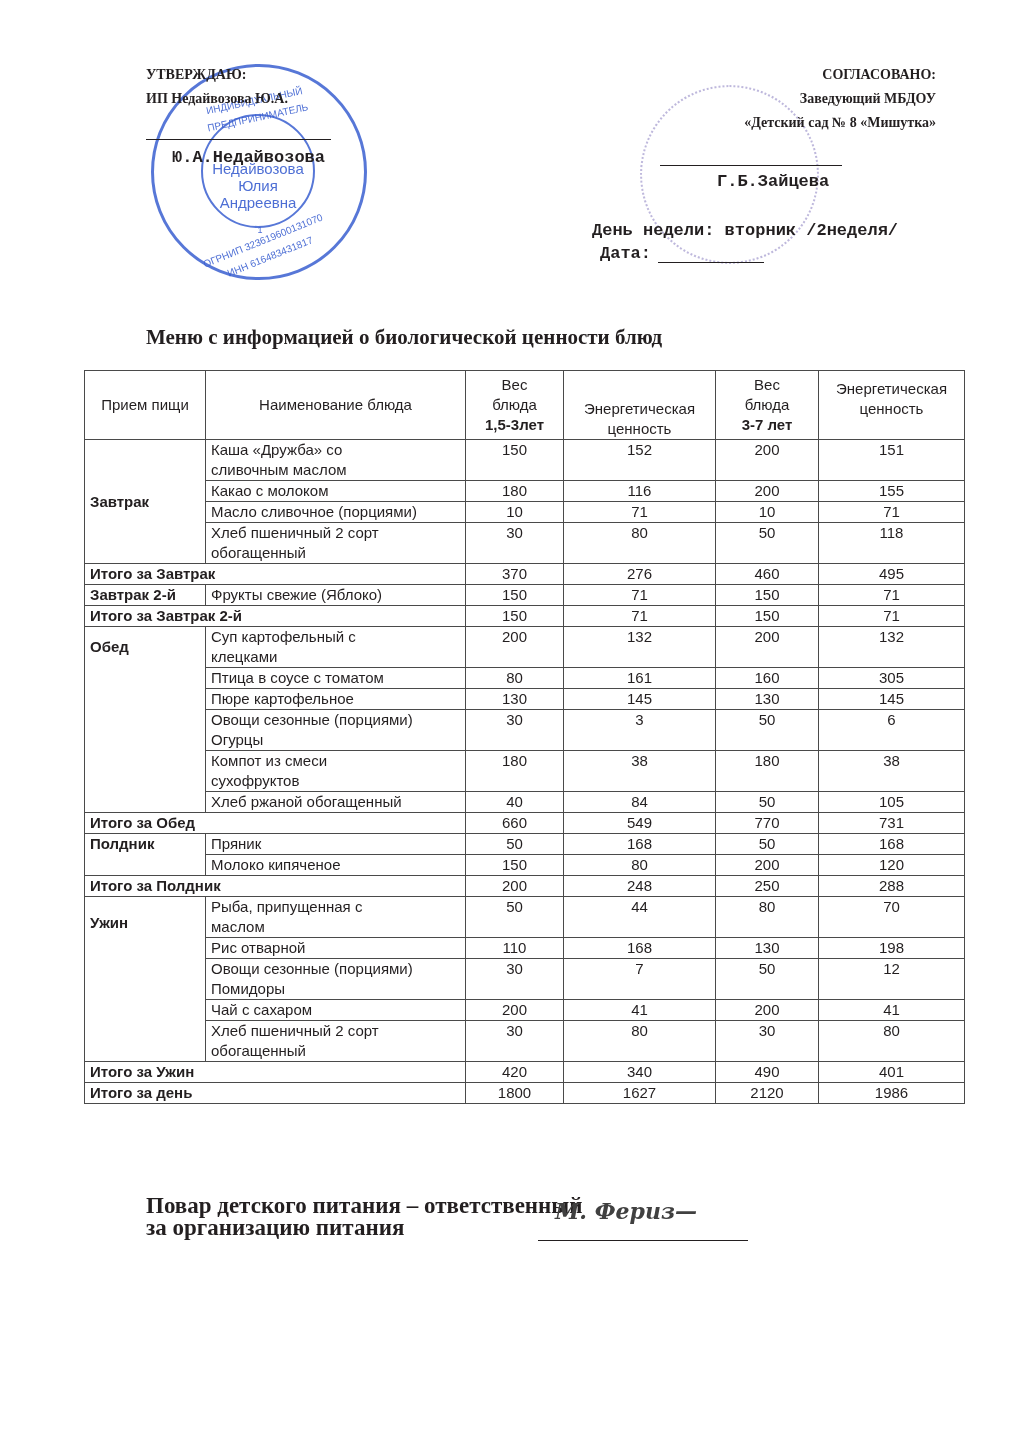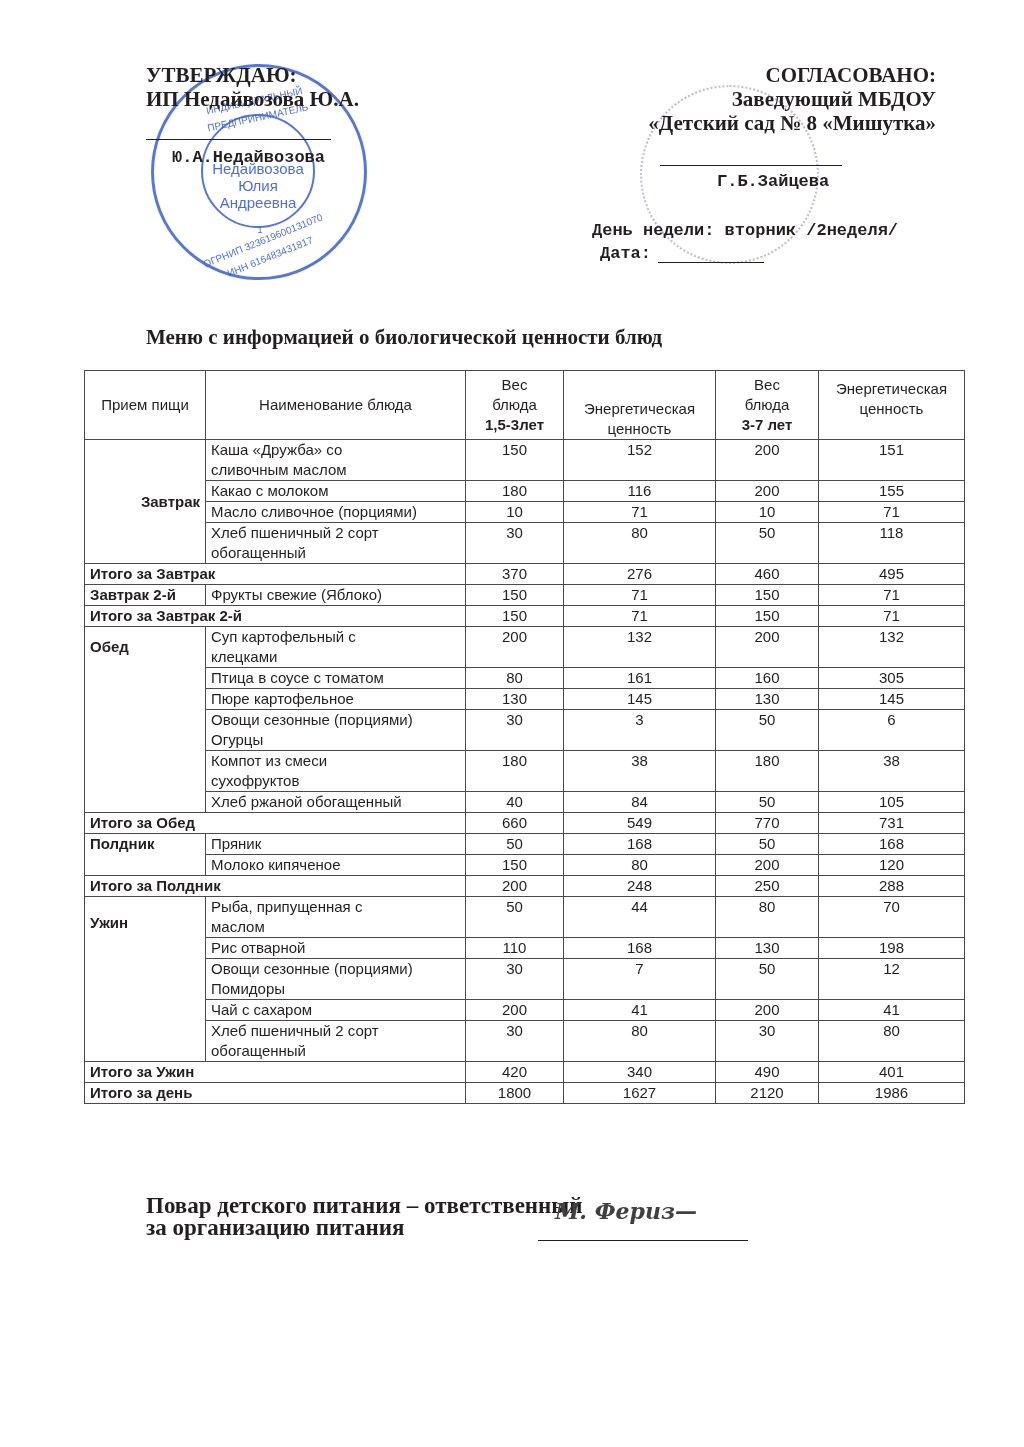--- a/index.html
+++ b/index.html
@@ -1,38 +1,38 @@
 <!DOCTYPE html>
 <html><head>
 <meta charset="utf-8">
 <style>
   html, body { margin: 0; padding: 0; background: #ffffff; }
   body { width: 1024px; height: 1447px; position: relative; overflow: hidden; color: #231f20; }
   .serif { font-family: "Liberation Serif", "DejaVu Serif", serif; font-weight: bold; }
   .abs { position: absolute; }
-  .hdr { font-size: 21px; line-height: 24px; white-space: nowrap; }
+  .hdr { font-size: 14px; line-height: 24px; white-space: nowrap; }
   .left-block { left: 146px; top: 63px; }
   .right-block { right: 88px; top: 63px; text-align: right; }
   .sig-line { border-bottom: 1.5px solid #231f20; position: absolute; }
   .small-hdr { font-size: 17px; line-height: 20px; white-space: nowrap; font-family: Liberation Mono, monospace; }
   .title { left: 146px; top: 290px; font-size: 21px; white-space: nowrap; margin-top: 35px; }
 
   .stamp { position: absolute; border-radius: 50%; }
   .stamp-blue { left: 151px; top: 64px; width: 210px; height: 210px; border: 3px solid #3a5fd0; opacity: 0.85; }
   .stamp-blue-inner { left: 201px; top: 114px; width: 110px; height: 110px; border: 2px solid #3a5fd0; opacity: 0.85; }
   .stamp-text { position: absolute; font-family: "Liberation Sans", sans-serif; color: #3a5fd0; text-align: center; font-size: 15px; line-height: 17px; opacity: 0.9; }
   .stamp-violet { left: 640px; top: 85px; width: 175px; height: 175px; border: 2px dotted #8a7fc0; opacity: 0.55; }
 
   table.menu { position: absolute; left: 84px; top: 370px; width: 880px; border-collapse: collapse;
     font-family: "Liberation Sans", sans-serif; font-size: 15px; line-height: 20px; color: #231f20; table-layout: fixed; }
   table.menu td, table.menu th { border: 1.2px solid #4a4a4a; padding: 0 5px; vertical-align: top; }
   table.menu th { font-weight: normal; text-align: center; vertical-align: middle; height: 60px; padding: 0 3px; }
   table.menu th b { font-weight: bold; }
   .num { text-align: center; }
-  .meal { font-weight: bold; vertical-align: middle !important; text-align: right; }
+  .meal { font-weight: bold; vertical-align: middle !important; }
   .meal-top { font-weight: bold; }
   .total { font-weight: bold; }
   .bottom { left: 146px; top: 1195px; font-size: 23px; line-height: 22px; }
   .sig-script { position: absolute; left: 555px; top: 1198px; font-family: "DejaVu Serif", serif; font-style: italic; color: #404040; font-size: 22px; font-weight: bold; }
 </style>
 </head>
 <body>
 
 <div class="stamp stamp-blue"></div>
 <div class="stamp stamp-blue-inner"></div>

